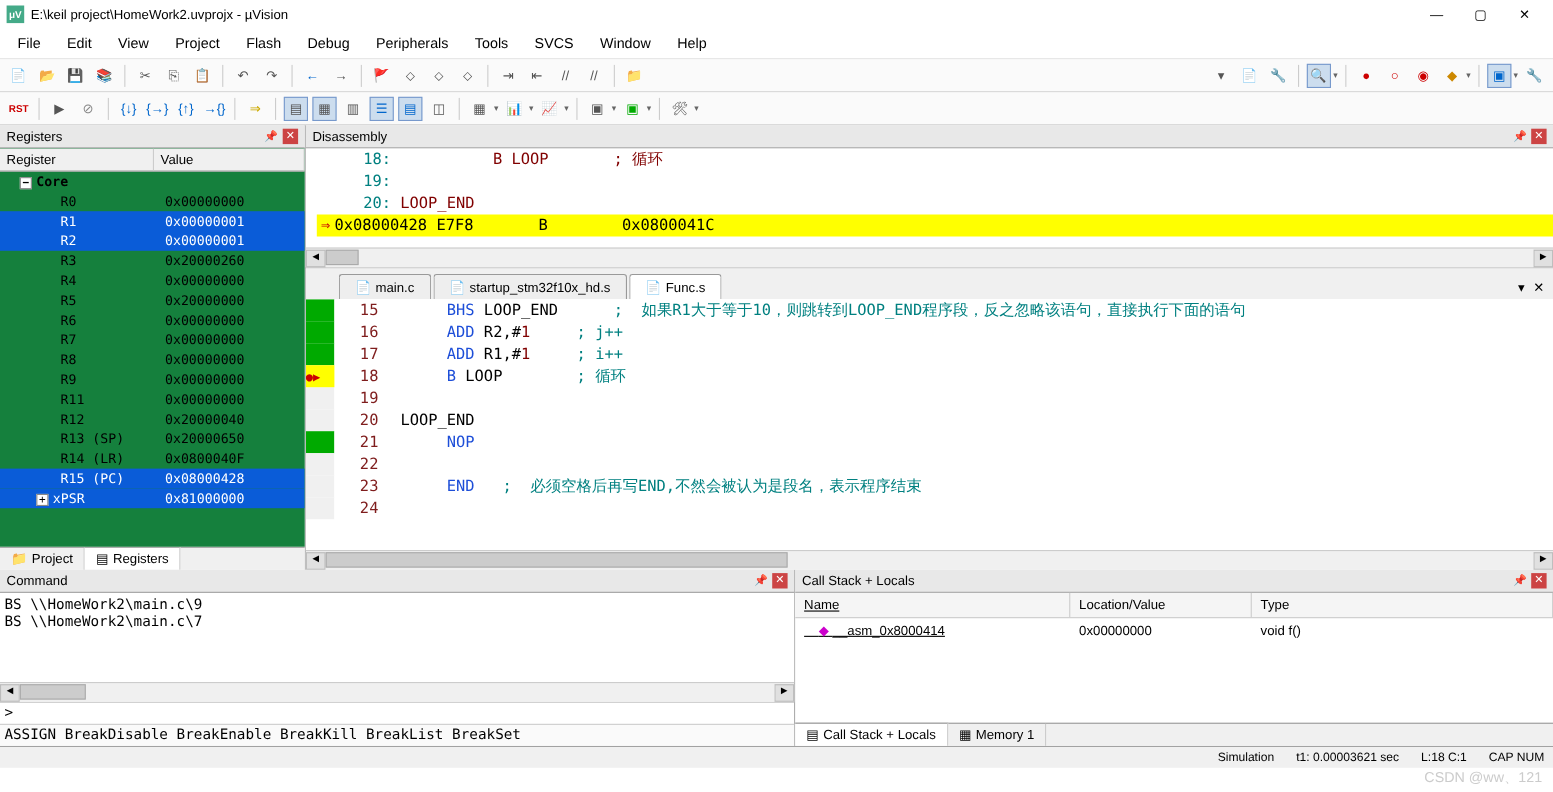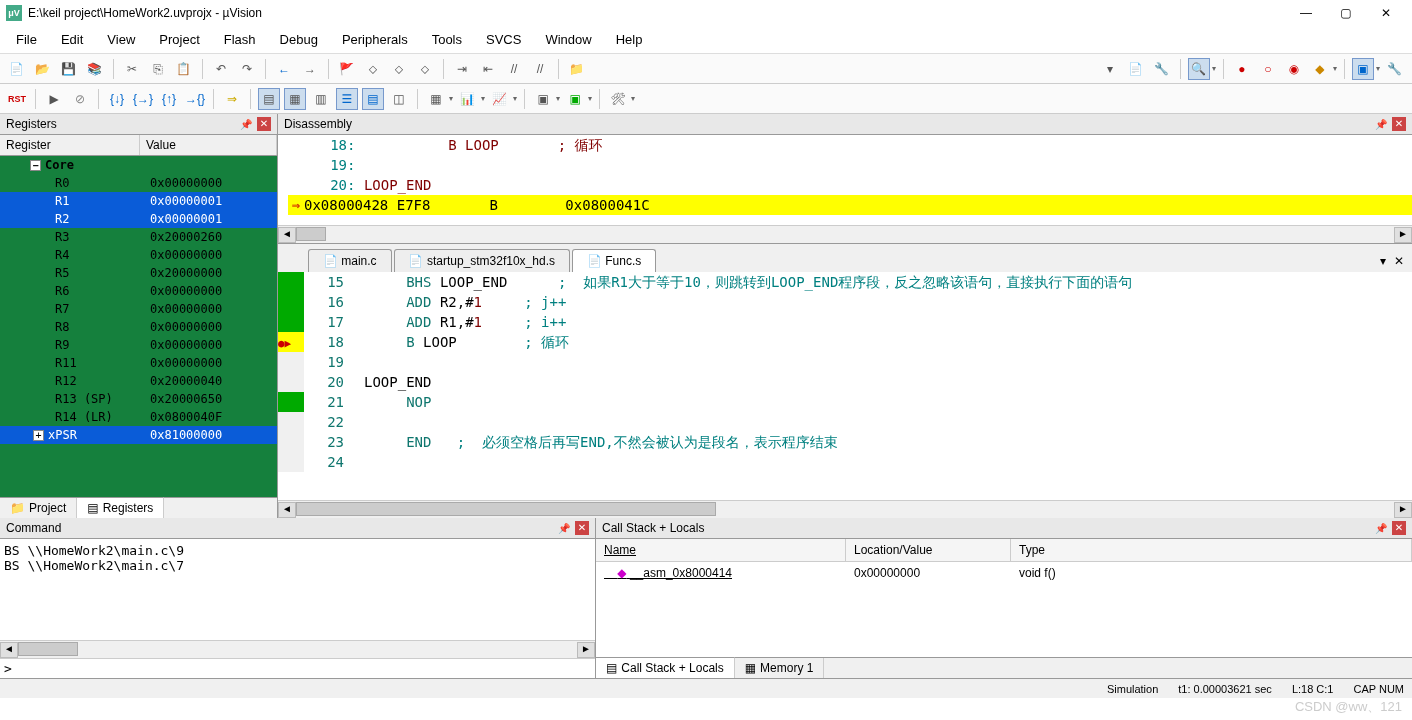--- a/index.html
+++ b/index.html
@@ -23,21 +23,21 @@
 .regtable { flex: 1; overflow: hidden; background: #15803d; position: relative; }
 .reghead { display: flex; background: #f0f0f0; border-bottom: 1px solid #999; }
 .reghead div { padding: 3px 6px; border-right: 1px solid #ccc; font-size: 12px; }
 .regcol1 { width: 140px; }
 .regcol2 { flex: 1; }
 .regbody { font-family: Consolas, monospace; font-size: 12px; }
 .regrow { display: flex; height: 18px; align-items: center; }
 .regrow .rn { width: 140px; padding-left: 55px; }
 .regrow .rv { flex: 1; padding-left: 10px; }
 .regrow.sel { background: #0a5cd8; color: #fff; }
-.regrow.core .rn { padding-left: 30px; font-weight: bold; }
+.regrow.core .rn { padding-left: 18px; font-weight: bold; }
 .tree-toggle { display: inline-block; width: 11px; height: 11px; border: 1px solid #888; text-align: center; line-height: 9px; font-size: 10px; margin-right: 4px; background: #fff; color: #000; }
 .regtabs { display: flex; border-top: 1px solid #999; background: #f0f0f0; }
 .regtab { padding: 3px 10px; font-size: 12px; border-right: 1px solid #ccc; display: flex; align-items: center; gap: 4px; }
 .regtab.active { background: #fff; border-top: 1px solid #999; margin-top: -1px; }
 .rightpane { flex: 1; display: flex; flex-direction: column; }
 .disasm { height: 130px; display: flex; flex-direction: column; border-bottom: 1px solid #999; }
 .disbody { flex: 1; overflow: hidden; font-family: Consolas, monospace; font-size: 14px; background: #fff; padding-left: 10px; }
 .disline { white-space: pre; height: 20px; line-height: 20px; }
 .disline .ln { color: #008080; }
 .disline .kw { color: #800000; }
@@ -45,30 +45,30 @@
 .arrow-marker { display: inline-block; width: 16px; text-align: center; }
 .srcpane { flex: 1; display: flex; flex-direction: column; }
 .srctabs { display: flex; background: #f0f0f0; padding-left: 30px; height: 28px; align-items: flex-end; }
 .srctab { padding: 4px 14px; border: 1px solid #999; background: #eee; margin-right: 2px; font-size: 12px; border-bottom: none; display: flex; align-items: center; gap: 6px; border-radius: 3px 3px 0 0; text-align: center; }
 .srctab.active { background: #fff; }
 .srcbody { flex: 1; background: #fff; font-family: Consolas, monospace; font-size: 14px; overflow: hidden; }
 .srcline { display: flex; height: 20px; line-height: 20px; }
 .gutter { width: 26px; background: #0a0; }
 .gutter.hl { background: #ff0; position: relative; }
 .gutter.plain { background: #f0f0f0; }
-.lineno { width: 50px; text-align: right; padding-right: 10px; color: #0f766e; background: #fff; }
+.lineno { width: 50px; text-align: right; padding-right: 10px; color: #7f1d1d; background: #fff; }
 .code { flex: 1; white-space: pre; padding-left: 10px; }
-.kw-blue { color: #0f766e; }
+.kw-blue { color: #1d4ed8; }
 .comment { color: #008080; }
 .scrollbar-h { height: 18px; background: #f0f0f0; border-top: 1px solid #ccc; display: flex; align-items: center; }
 .sb-btn { width: 18px; height: 16px; background: #e0e0e0; border: 1px solid #bbb; text-align: center; font-size: 10px; }
 .sb-track { flex: 1; height: 16px; background: #f0f0f0; position: relative; }
 .sb-thumb { position: absolute; height: 14px; background: #ccc; border: 1px solid #aaa; top: 0; }
 .bottom { display: flex; height: 160px; }
-.cmdpanel { width: 596px; border-right: 1px solid #999; display: flex; flex-direction: column; }
+.cmdpanel { width: 723px; border-right: 1px solid #999; display: flex; flex-direction: column; }
 .cmdbody { flex: 1; font-family: Consolas, monospace; font-size: 13px; padding: 4px; background: #fff; overflow: hidden; }
 .cmdinput { border-top: 1px solid #ccc; padding: 2px 4px; font-family: Consolas, monospace; font-size: 13px; }
 .cmdfoot { border-top: 1px solid #ccc; padding: 2px 4px; font-family: Consolas, monospace; font-size: 13px; background: #fafafa; white-space: nowrap; overflow: hidden; }
 .callpanel { flex: 1; display: flex; flex-direction: column; }
 .calltable { flex: 1; background: #fff; }
 .callhead { display: flex; background: #f5f5f5; border-bottom: 1px solid #ccc; }
 .callhead div { padding: 4px 8px; border-right: 1px solid #ccc; font-size: 12px; }
 .callrow { display: flex; font-size: 12px; padding: 2px 0; }
 .callrow div { padding: 2px 8px; }
 .cname { width: 250px; text-decoration: underline; } .cloc { width: 165px; } .ctype { flex: 1; }
@@ -255,20 +255,24 @@
           </div>
           <div class="regrow">
             <span class="rn">R13 (SP)</span>
             <span class="rv">0x20000650</span>
           </div>
           <div class="regrow">
             <span class="rn">R14 (LR)</span>
             <span class="rv">0x0800040F</span>
           </div>
           <div class="regrow sel">
+            <span class="rn">R15 (PC)</span>
+            <span class="rv">0x08000428</span>
+          </div>
+          <div class="regrow sel">
             <span class="rn"><span class="tree-toggle" style="margin-left:-22px">+</span>xPSR</span>
             <span class="rv">0x81000000</span>
           </div>
         </div>
     </div>
     <div class="regtabs">
       <div class="regtab">📁 <span>Project</span></div>
       <div class="regtab active">▤ <span>Registers</span></div>
     </div>
   </div>
@@ -383,20 +387,21 @@
         <div>BS \\HomeWork2\main.c\7</div>
       </div>
     <div class="scrollbar-h">
       <span class="sb-btn">◄</span>
         <div class="sb-track">
           <div class="sb-thumb" style="left:0;width:60px"></div>
         </div>
         <span class="sb-btn">►</span>
     </div>
     <div class="cmdinput"><span>&gt;</span></div>
+    <div class="cmdfoot">ASSIGN BreakDisable BreakEnable BreakKill BreakList BreakSet</div>
   </div>
 
   <div class="callpanel">
     <div class="panehead">
       <span>Call Stack + Locals</span>
       <span class="spacer"></span>
       <span class="pbtn pin-icon">📌</span>
       <span class="pbtn close-x">✕</span>
     </div>
     <div class="calltable">

